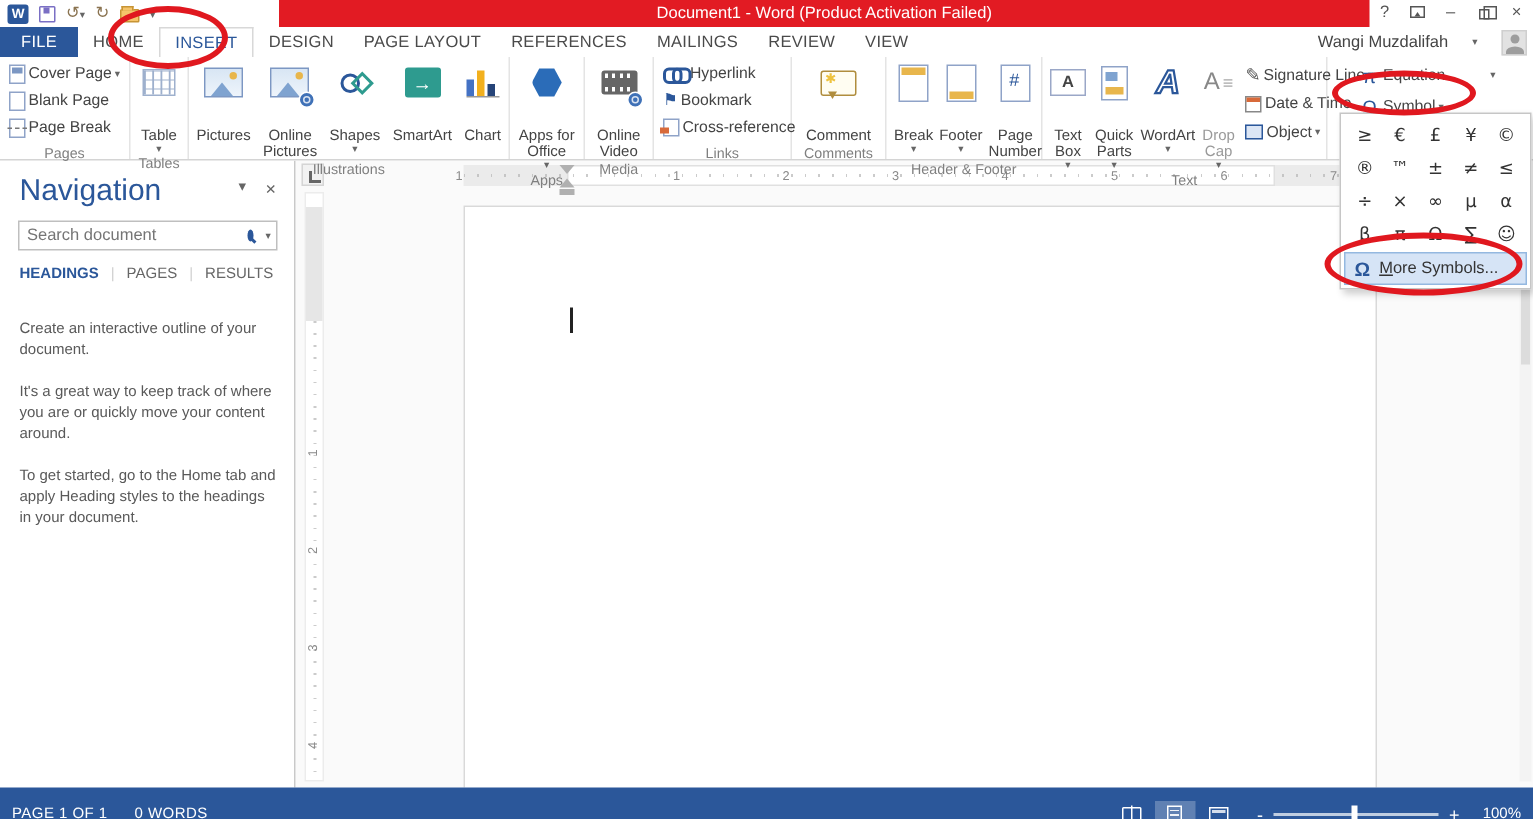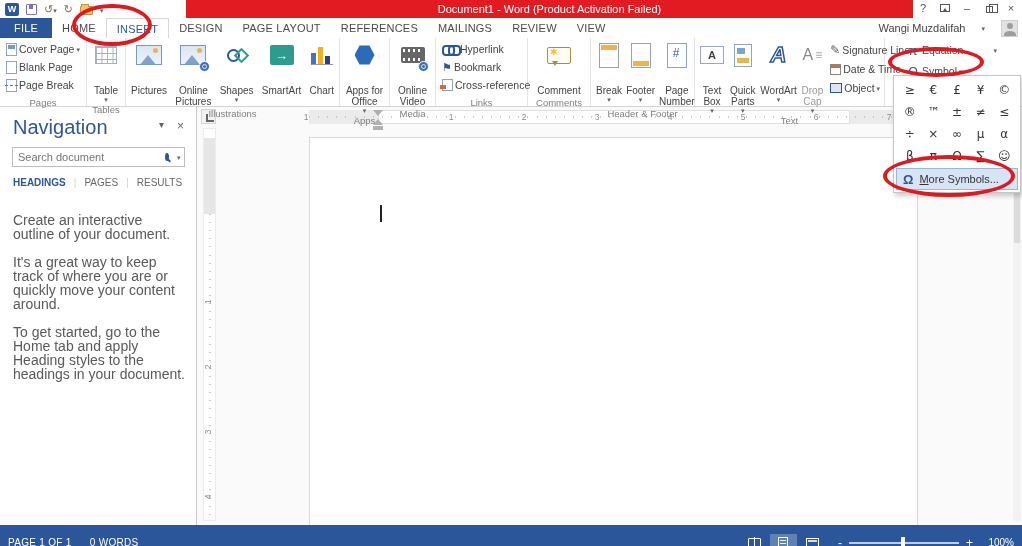--- a/index.html
+++ b/index.html
@@ -105,21 +105,21 @@
   .navpane { position:absolute; left:0; top:107px; width:197px; height:418px; background:#fff; border-right:1px solid #c9c9c9; z-index:3; }
   .nav-title { position:absolute; left:13px; top:9px; font-size:20px; color:#2b579a; font-weight:400; }
   .nav-ctl { position:absolute; top:12px; color:#666; font-size:10px; }
   .nav-search { position:absolute; left:12px; top:40px; width:173px; height:20px; border:1px solid #bfbfbf; background:#fff; display:flex; align-items:center; }
   .nav-search input { flex:1; border:none; outline:none; font-size:11px; color:#777; padding:0 5px; font-family:inherit; background:transparent; }
   .mag { width:8px; height:8px; border:2px solid #2b579a; border-radius:50%; position:relative; margin-right:8px; }
   .mag::after { content:""; position:absolute; width:5px; height:2px; background:#2b579a; transform:rotate(45deg); right:-4px; bottom:-2px; }
   .nav-tabs { position:absolute; left:13px; top:70px; display:flex; align-items:center; font-size:10px; color:#666; }
   .nav-tabs .sep { margin:0 8px; color:#d0d0d0; }
   .nav-tab-active { color:#2b579a; font-weight:bold; }
-  .nav-body { position:absolute; left:13px; top:106px; width:172px; font-size:14px; color:#595959; line-height:14px; }
+  .nav-body { position:absolute; left:13px; top:106px; width:172px; font-size:10px; color:#595959; line-height:14px; }
   .nav-body p { margin-bottom:14px; }
 
   
   .docarea { position:absolute; left:197px; top:107px; width:825px; height:418px; background:#fafafa; overflow:hidden; z-index:2; }
   .tabsel { position:absolute; left:4px; top:2px; width:15px; height:15px; background:#f2f2f2; border:1px solid #d5d5d5; }
   .tabsel::before { content:""; position:absolute; left:4px; top:4px; width:6px; height:6px; border-left:2px solid #666; border-bottom:2px solid #666; }
   .hruler { position:absolute; left:24px; top:3px; right:14px; height:14px; }
   .hr-marg1 { position:absolute; left:88px; width:69px; top:0; bottom:0; background:#ebebeb; }
   .hr-active { position:absolute; left:157px; width:472px; top:0; bottom:0; background:#fff; border:1px solid #e0e0e0; }
   .hr-marg2 { position:absolute; left:629px; width:68px; top:0; bottom:0; background:#ebebeb; }

